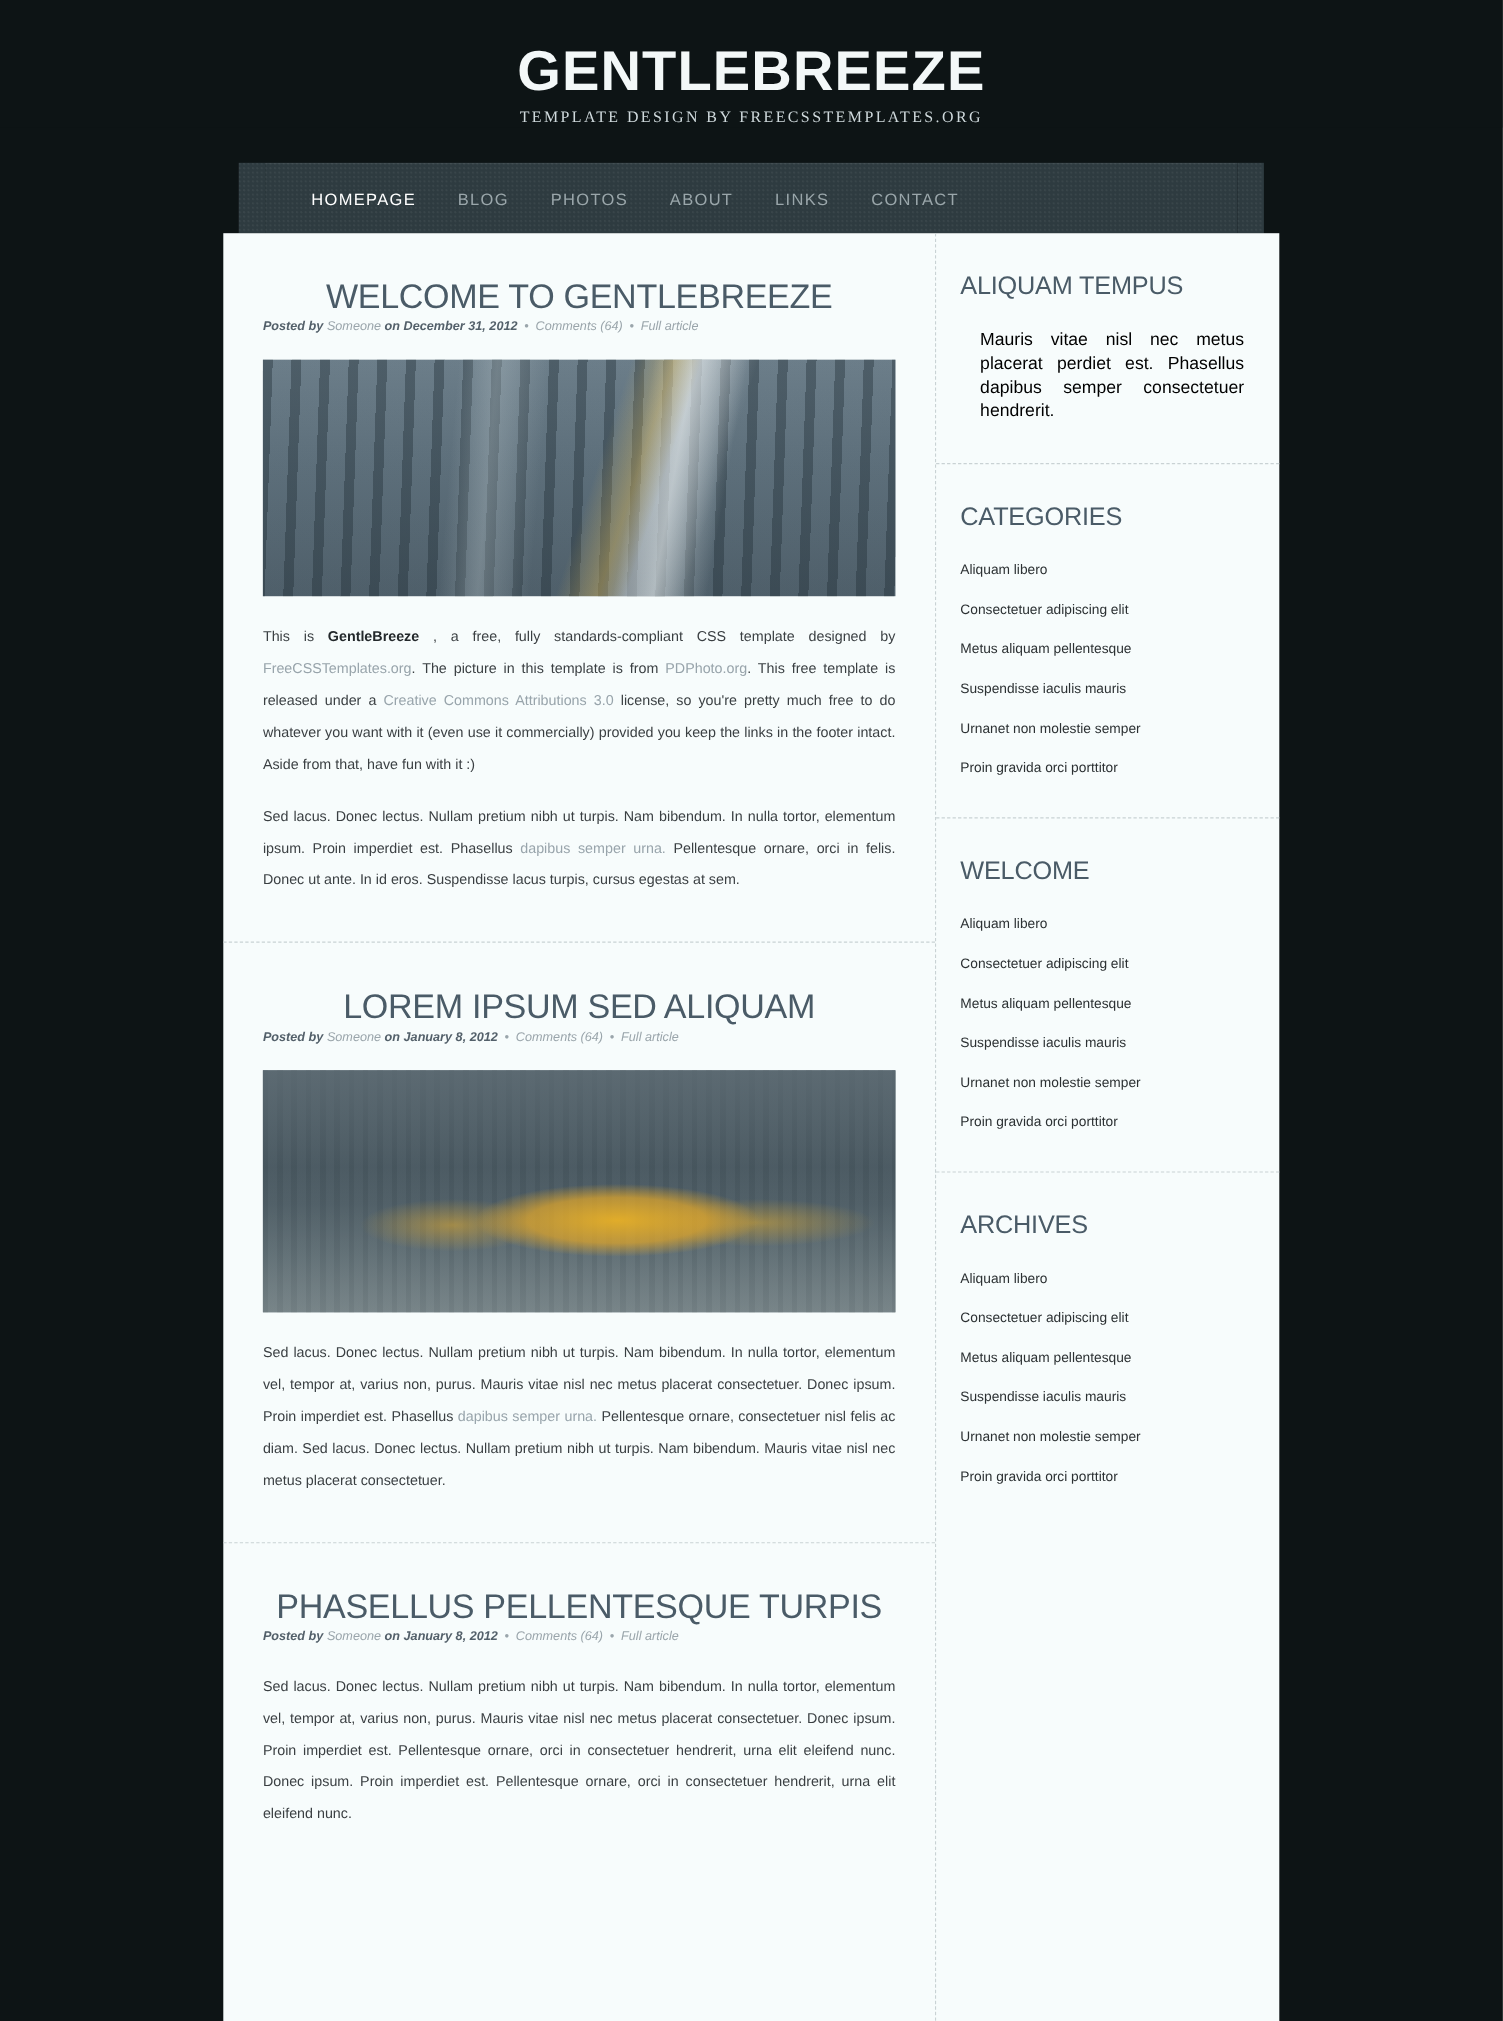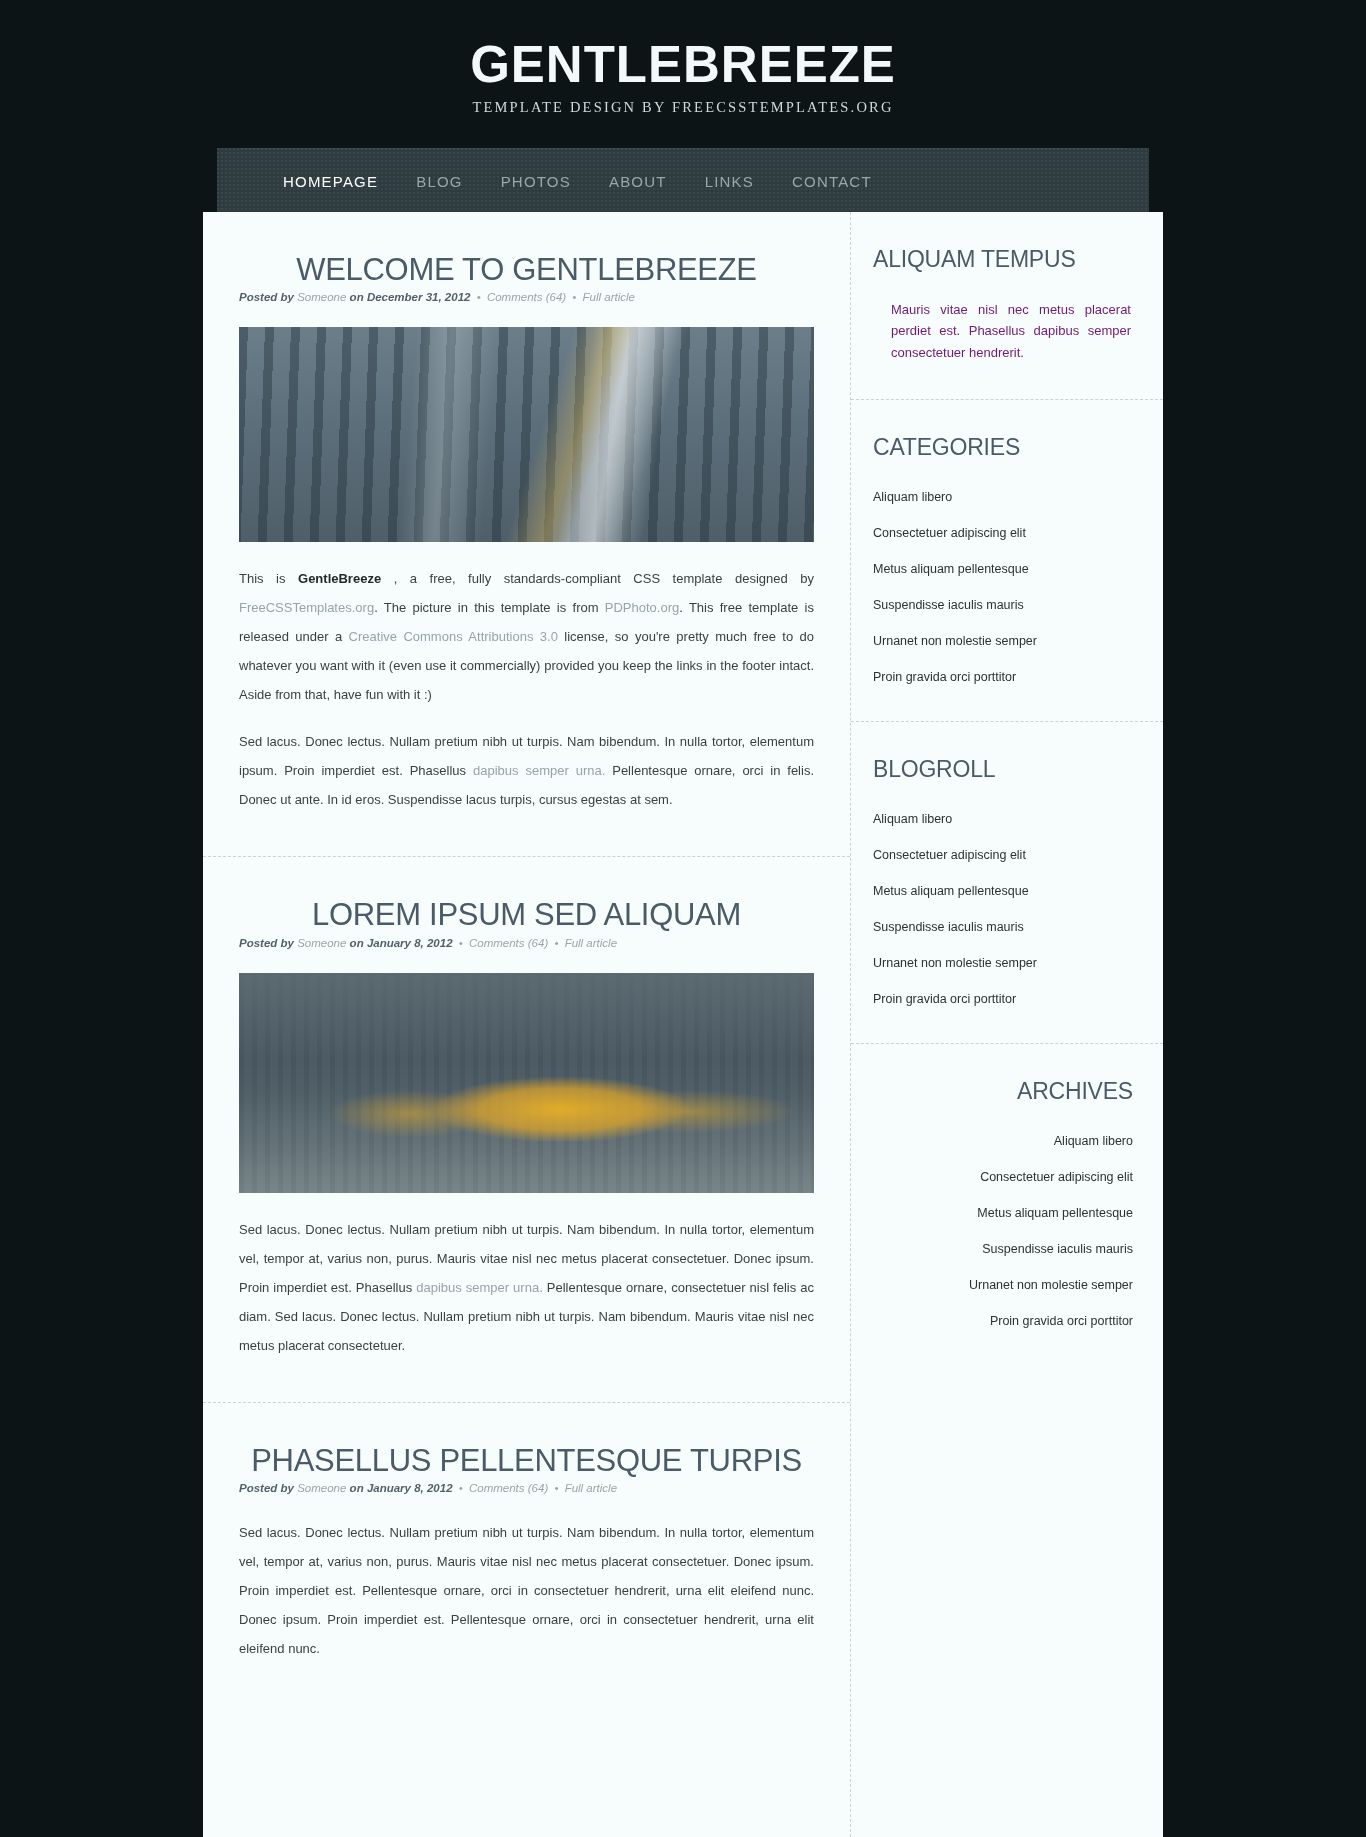--- a/index.html
+++ b/index.html
@@ -169,33 +169,33 @@
   .post-body a, .ilink {
     color: #98a4ab;
     text-decoration: none;
   }
 
   
   .side-box {
     padding: 34px 30px 36px 22px;
     border-bottom: 1px dashed #c9d2d4;
   }
-  .side-box:last-child { border-bottom: none; text-align: right; }
+  .side-box:last-child { border-bottom: none; }
   .side-title {
     font-family: "Liberation Sans", sans-serif;
     font-weight: normal;
     font-size: 23px;
     color: #4a5b67;
     margin: 0 0 26px 0;
     letter-spacing: -0.2px;
   }
   .side-text {
-    font-size: 13px;
+    font-size: 16px;
     line-height: 21.5px;
-    color: #701a75;
+    color: #000000;
     text-align: justify;
     margin: 0;
     padding: 0 2px 0 18px;
   }
   .side-list { list-style: none; margin: 0; padding: 0; }
   .side-list li { margin: 0 0 18px 0; }
   .side-list li:last-child { margin-bottom: 0; }
   .side-list a {
     font-size: 12.5px;
     color: #2c3133;
@@ -278,21 +278,21 @@
         <ul class="side-list">
           <li><a href="#">Aliquam libero</a></li>
           <li><a href="#">Consectetuer adipiscing elit</a></li>
           <li><a href="#">Metus aliquam pellentesque</a></li>
           <li><a href="#">Suspendisse iaculis mauris</a></li>
           <li><a href="#">Urnanet non molestie semper</a></li>
           <li><a href="#">Proin gravida orci porttitor</a></li>
         </ul>
       </div>
       <div class="side-box">
-        <h3 class="side-title">BLOGROLL</h3>
+        <h3 class="side-title">WELCOME</h3>
         <ul class="side-list">
           <li><a href="#">Aliquam libero</a></li>
           <li><a href="#">Consectetuer adipiscing elit</a></li>
           <li><a href="#">Metus aliquam pellentesque</a></li>
           <li><a href="#">Suspendisse iaculis mauris</a></li>
           <li><a href="#">Urnanet non molestie semper</a></li>
           <li><a href="#">Proin gravida orci porttitor</a></li>
         </ul>
       </div>
       <div class="side-box">

